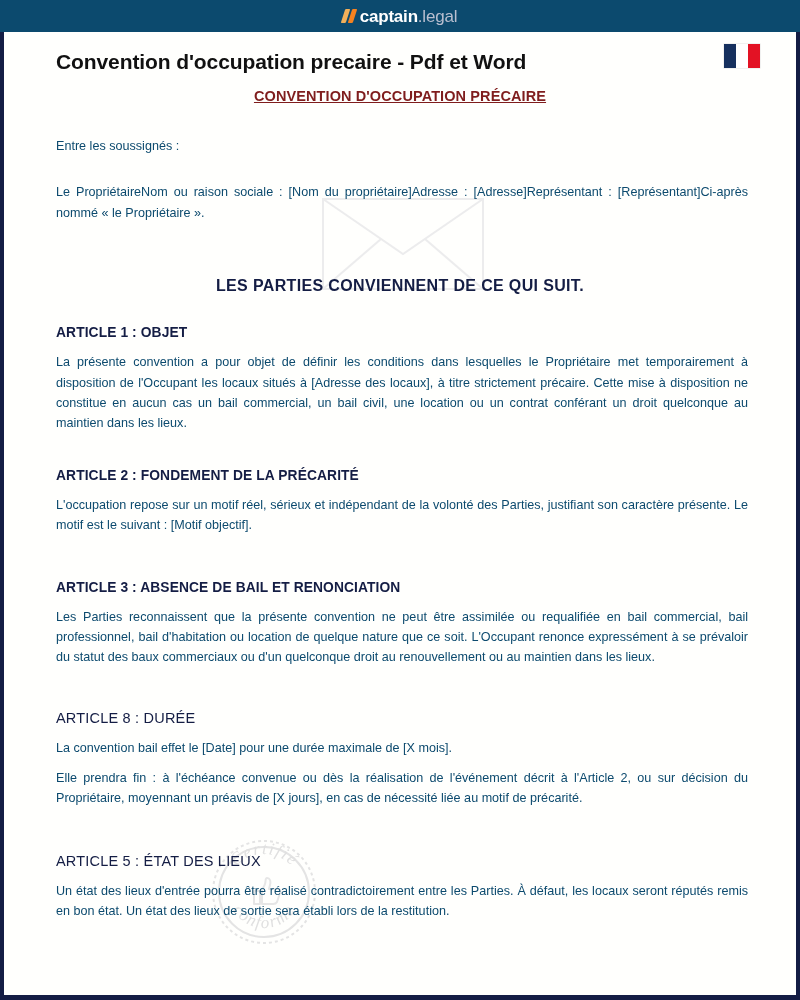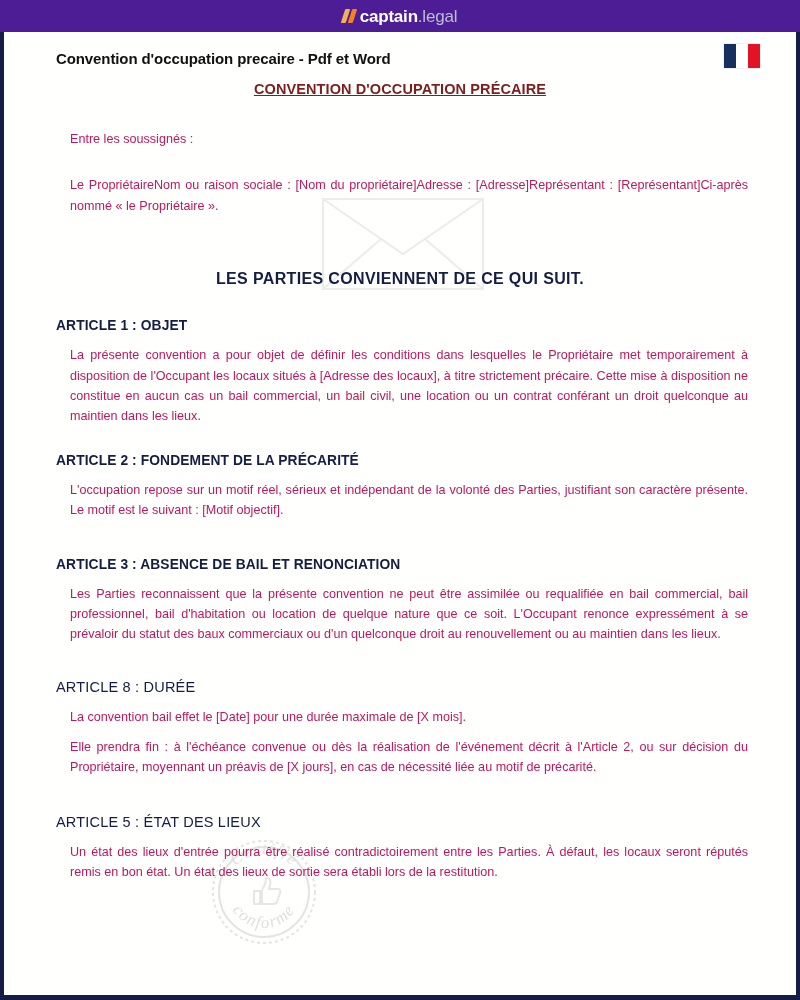--- a/index.html
+++ b/index.html
@@ -11,21 +11,21 @@
     width: 800px;
     height: 1000px;
     overflow: hidden;
     font-family: "Liberation Sans", sans-serif;
     color: #141d44;
   }
 
   
   .brandbar {
     height: 32px;
-    background: #4c1d95;
+    background: #0c4a6e;
     display: flex;
     align-items: center;
     justify-content: center;
     position: relative;
     z-index: 5;
   }
   .logo {
     display: flex;
     align-items: baseline;
     font-size: 17px;
@@ -117,56 +117,56 @@
     font-size: 11.5px;
     font-style: italic;
     color: #cfcfcf;
     letter-spacing: 0.2px;
     z-index: 2;
     pointer-events: none;
   }
 
   
   .doc-title {
-    font-size: 15px;
+    font-size: 21px;
     font-weight: bold;
     color: #111111;
     margin: 0 0 14px 4px;
     letter-spacing: -0.1px;
   }
   .doc-subtitle {
     text-align: center;
     font-size: 14.5px;
     font-weight: bold;
     color: #7f1d1d;
     text-decoration: underline;
     margin: 0 0 32px 0;
     letter-spacing: 0.1px;
   }
   .para {
     font-size: 12.6px;
     line-height: 1.62;
-    color: #be185d;
+    color: #0c4a6e;
     text-align: justify;
-    margin: 0 0 16px 18px;
+    margin: 0 0 16px 4px;
   }
   .para.tight { margin-bottom: 10px; }
   .parties-conviennent {
     text-align: center;
     font-size: 16px;
     font-weight: bold;
     color: #141d44;
     letter-spacing: 0.35px;
     margin: 28px 0 30px 0;
   }
   .article-h {
     font-size: 13.8px;
     font-weight: bold;
     color: #141d44;
-    margin: 0 0 12px 4px;
+    margin: 8px 0 12px 4px;
     letter-spacing: 0.1px;
   }
   .article-h.light {
     font-weight: normal;
     font-size: 14.5px;
     letter-spacing: 0.2px;
   }
   .gap-s { height: 10px; }
   .gap-m { height: 18px; }
   .para.noindent { text-align: left; }

